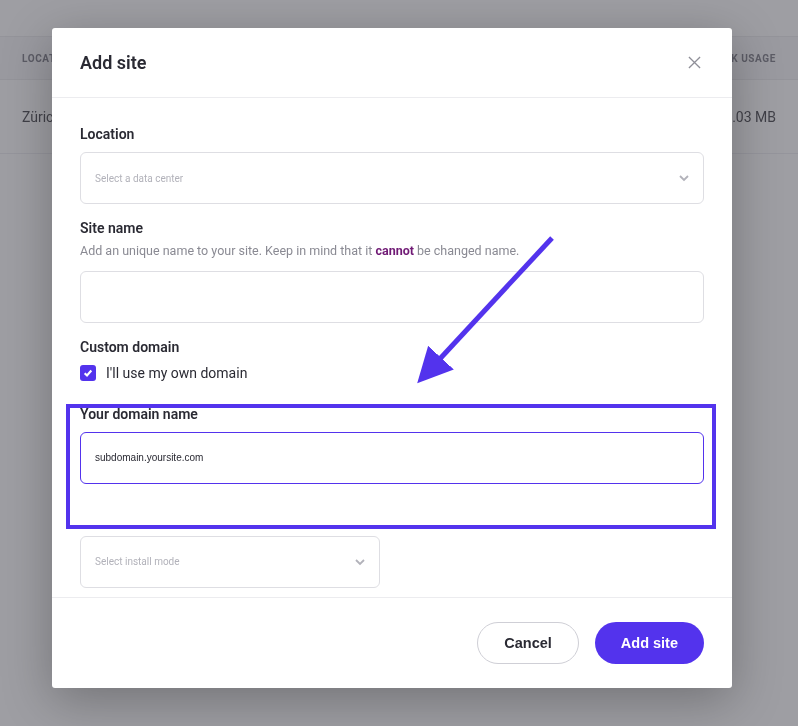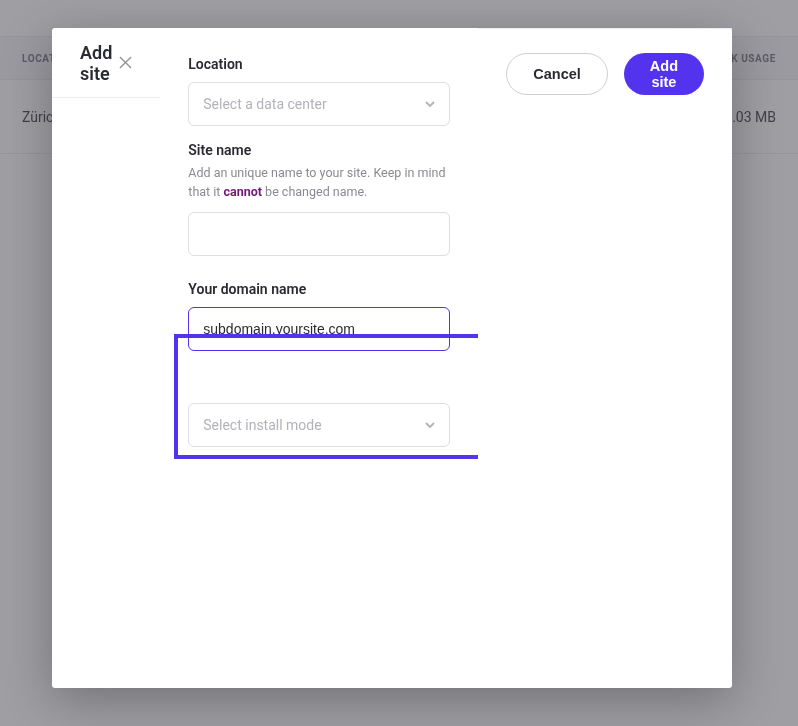--- a/index.html
+++ b/index.html
@@ -31,21 +31,21 @@
     background: rgba(78,78,88,0.55);
   }
 
   
   .modal {
     position: absolute;
     top: 28px; left: 52px; width: 680px; height: 660px;
     background: #ffffff;
     border-radius: 3px;
     box-shadow: 0 12px 50px rgba(0,0,0,0.28);
-    display: flex; 
+    display: flex; flex-direction: column;
   }
   .modal-header {
     height: 70px;
     padding: 0 28px;
     display: flex; align-items: center; justify-content: space-between;
     border-bottom: 1px solid #ececef;
   }
   .modal-title {
     font-size: 18px; font-weight: 600; color: #2a2a33;
   }
@@ -68,26 +68,26 @@
     font-size: 14px; font-weight: 600; color: #2a2a33;
     margin-bottom: 10px; display: block;
   }
   .subtext {
     font-size: 12.5px; color: #8a8a93; margin-top: -4px; margin-bottom: 10px; line-height: 1.5;
   }
   .subtext strong { font-weight: 700; color: #701a75; }
 
   .select, .textinput {
     width: 100%;
-    height: 44px;
+    height: 52px;
     border: 1px solid #dedee3;
     border-radius: 6px;
     background: #ffffff;
     padding: 0 14px;
-    font-size: 14px;
+    font-size: 10px;
     color: #2a2a33;
     display: flex; align-items: center; justify-content: space-between;
   }
   .select.placeholder-text, .textinput::placeholder { color: #b2b2ba; }
   .select { cursor: pointer; }
   .chev { display: flex; align-items: center; }
   .chev svg { width: 10px; height: 10px; stroke: #b2b2ba; fill: none; stroke-width: 1.8; }
 
   .textinput { outline: none; }
   .textinput.focused {
@@ -191,20 +191,31 @@
     </div>
 
     <div class="field-group">
       <span class="label">Site name</span>
       <div class="subtext">
         <span>Add an unique name to your site. Keep in mind that it </span><strong>cannot</strong><span> be changed name.</span>
       </div>
       <input class="textinput" type="text" style="">
     </div>
 
+    <div class="field-group" style="margin-bottom:18px">
+      <span class="label">Custom domain</span>
+      <div class="checkbox-row">
+        <div class="checkbox">
+          <svg viewBox="0 0 12 12">
+              <path d="M2 6.2 L4.8 9 L10 3"></path>
+            </svg>
+        </div>
+        <span class="checkbox-label">I'll use my own domain</span>
+      </div>
+    </div>
 
     <div class="field-group domain-group">
       <span class="label">Your domain name</span>
       <input class="textinput focused" type="text" value="subdomain.yoursite.com" style="">
     </div>
 
     <div class="install-select-row">
       <div class="select install-select placeholder-text">
         <span>Select install mode</span>
         <span class="chev">

